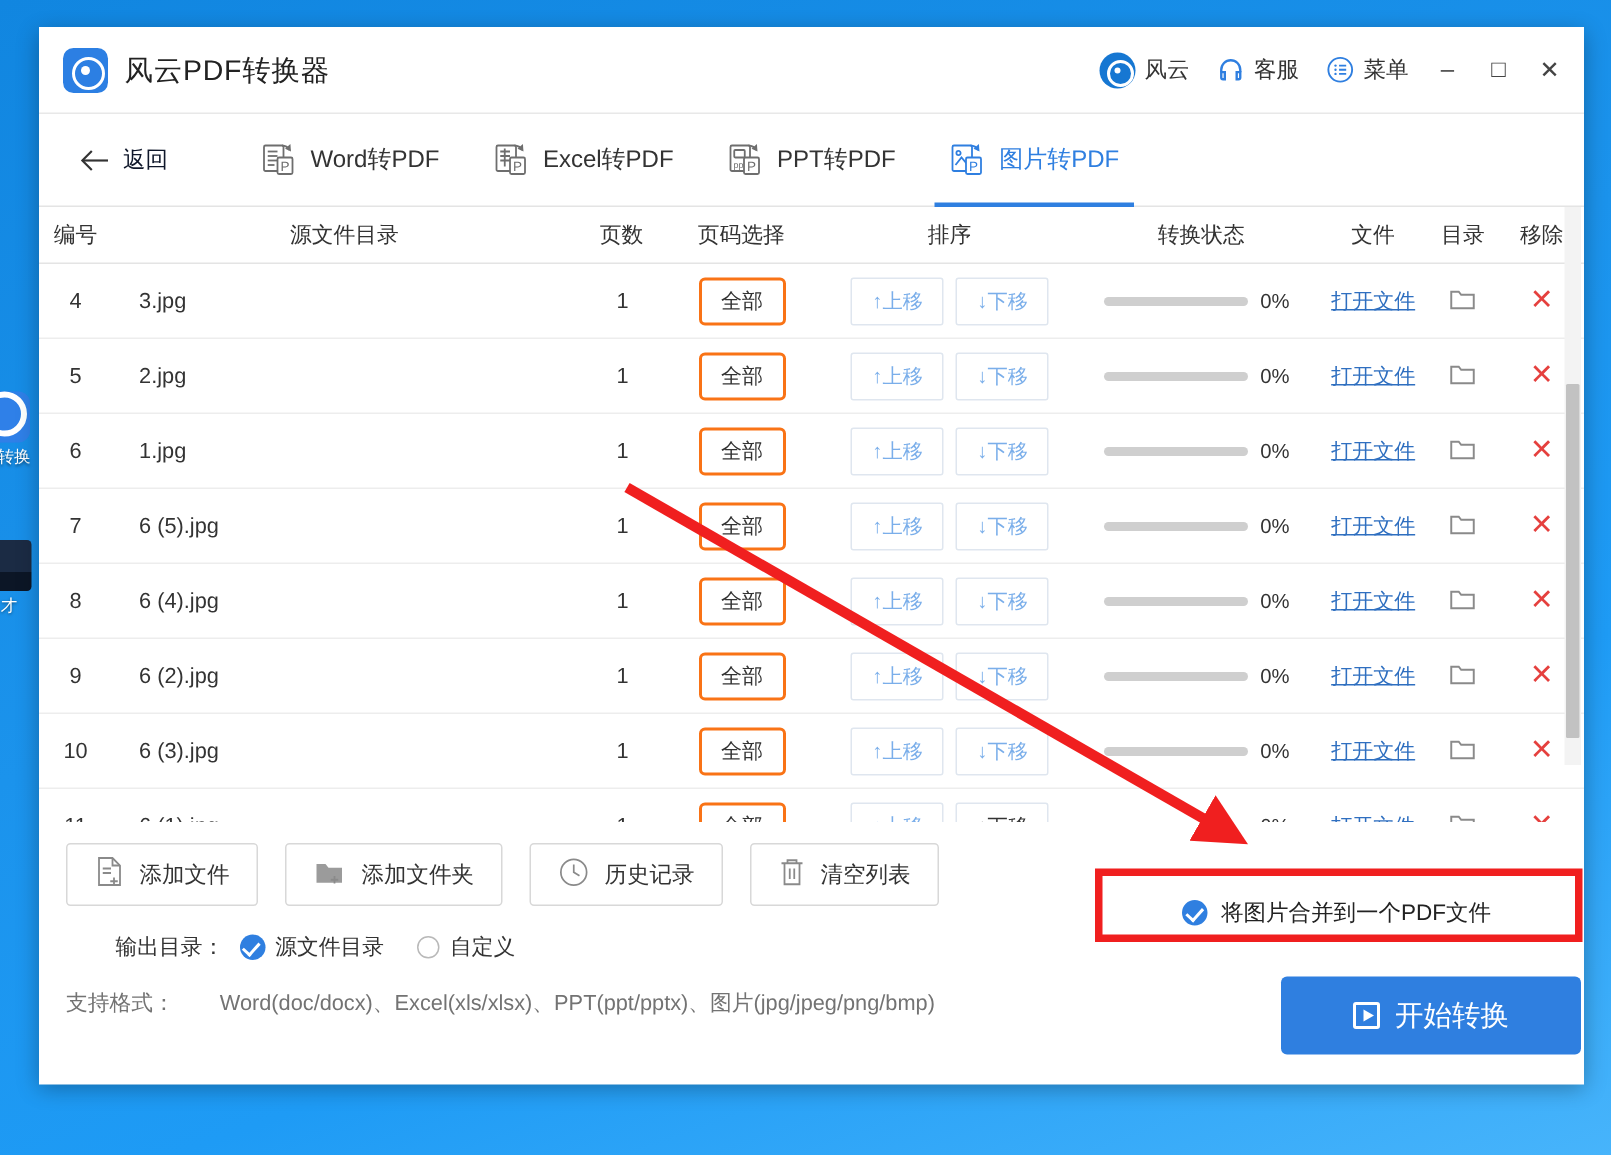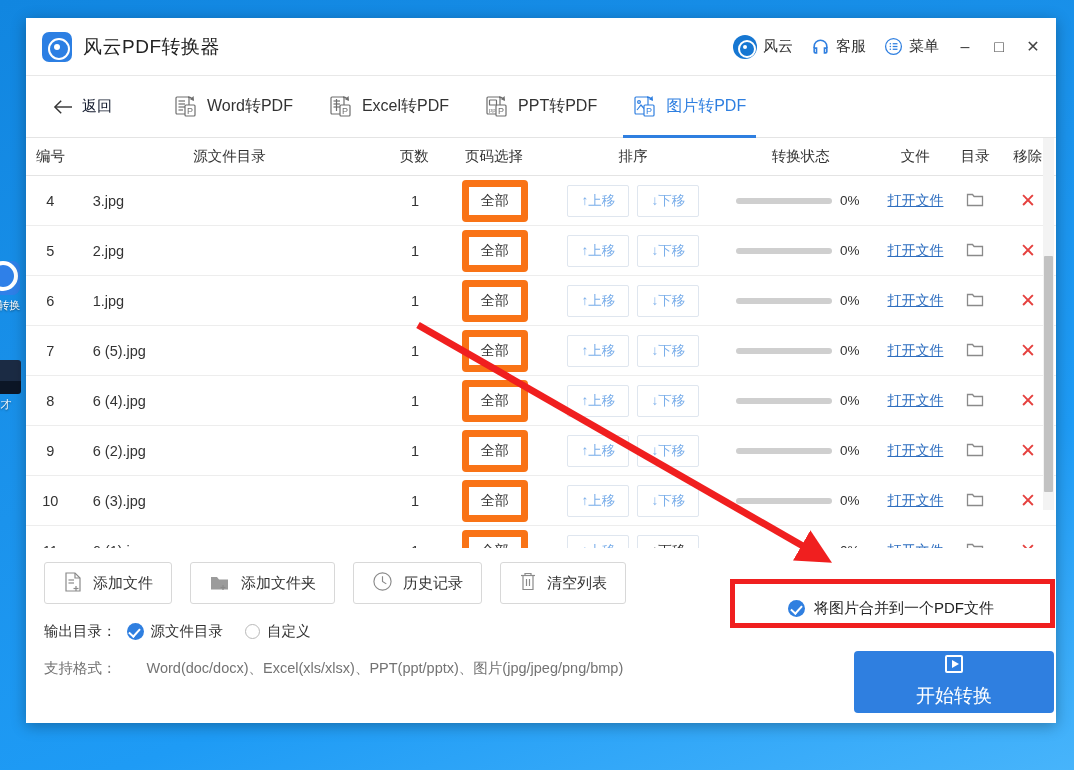--- a/index.html
+++ b/index.html
@@ -116,21 +116,21 @@
   .trow {
     display:flex; align-items:center; height: 50px;
     border-bottom: 1px solid #ededed; font-size: 14.5px; color:#333;
   }
   .trow .td { text-align:center; }
   .td.c-no { text-align: center; }
   .td.c-name { text-align:left; padding-left: 18px; }
 
   .btn-all {
     display:inline-block; min-width: 58px; padding: 5px 12px;
-    border: 7px solid #f97316; border-radius: 4px; background:#fff;
+    border: 2px solid #f97316; border-radius: 4px; background:#fff;
     font-size: 14px; color:#333; cursor:pointer;font-family:Liberation Mono, monospace;
   }
   .btn-move {
     display:inline-block; min-width: 62px; padding: 6px 8px;
     border: 1px solid #dfe6ef; border-radius: 2px; background:#fff;
     font-size: 13.5px; color:#7aaeea; cursor:pointer; margin: 0 4px;
   }
   .btn-move.dark { color:#333; }
 
   .progress-wrap { display:flex; align-items:center; justify-content:center; gap:8px; }
@@ -179,37 +179,37 @@
   }
   .check-ring {
     width: 15px; height: 15px; border-radius:50%; border:1.5px solid #b9b9b9;
     background:#fff; flex:0 0 auto;
   }
   #merge-label { font-size: 15px; color:#222; }
 
   
   #start-convert {
     position:absolute; right: 2px; top: 633px;
-    width: 200px; height: 62px; border-radius: 4px;
+    width: 200px; height: 52px; border-radius: 4px;
     background:#2f7fe0; color:#fff; display:flex; align-items:center;
-    justify-content:center; gap:10px; font-size:19px; cursor:pointer;flex-direction:column;
+    justify-content:center; gap:10px; font-size:19px; cursor:pointer;
   }
   #start-convert .play {
     width:18px; height:18px; border:2px solid #fff; border-radius:2px;
     display:flex; align-items:center; justify-content:center; flex:0 0 auto;
   }
   #start-convert .play::after {
     content:""; width:0;height:0;border-left:7px solid #fff;
     border-top:4.5px solid transparent;border-bottom:4.5px solid transparent;
     margin-left:2px;
   }
 
   
   #output-row { display:flex; align-items:center; gap: 0; padding: 18px 0 0 18px; font-size:14.5px; color:#333; }
-  #output-row .lead { margin-right: 10px; }
+  #output-row .lead { margin-right: 10px; margin-left: 33px; }
   .radio-opt { display:flex; align-items:center; gap:7px; cursor:pointer; margin-right: 22px; }
   #format-row { display:flex; align-items:center; padding: 18px 0 0 18px; font-size:14.5px; color:#737373; }
   #format-row .lead { margin-right: 30px; }
 
   
   #annot-layer { position:absolute; left:0; top:0; width:1074px; height:770px; pointer-events:none; }
   #highlight-box {
     position:absolute; left: 730px; top: 579px; width: 325px; height: 49px;
     border: 5px solid #f01f1f;
   }

